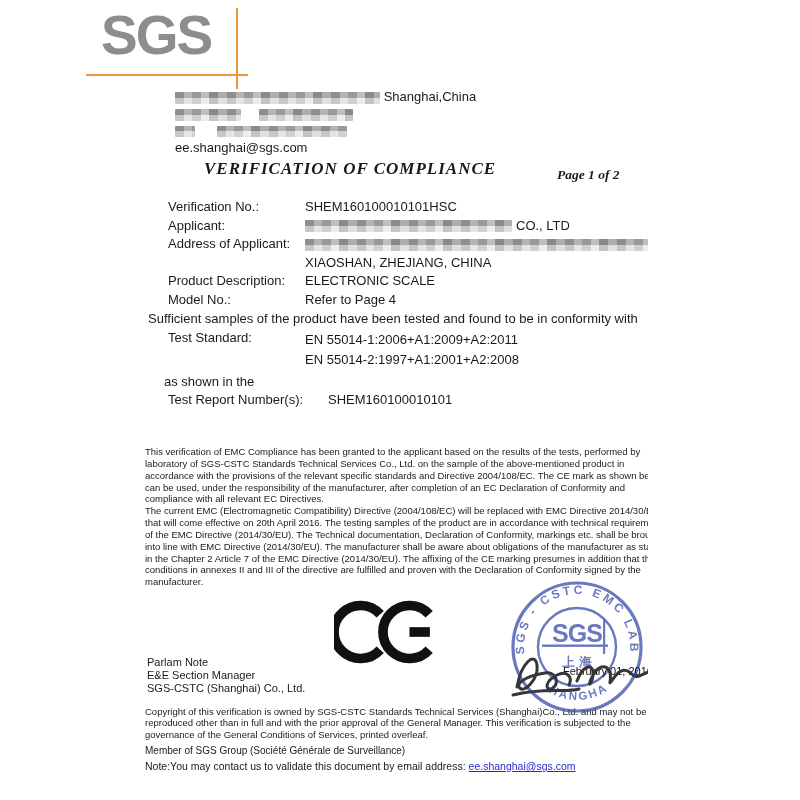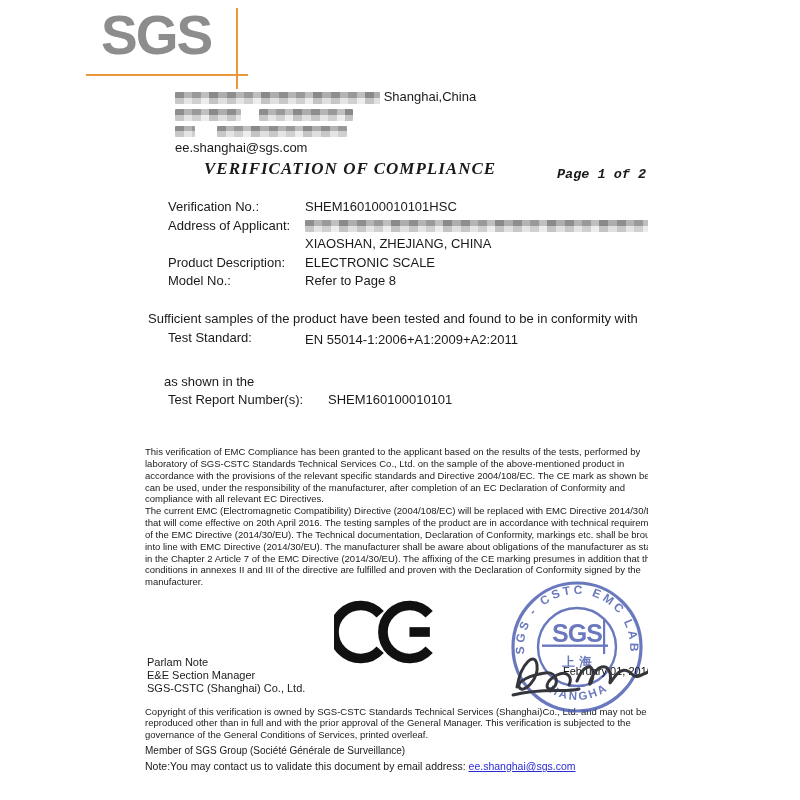--- a/index.html
+++ b/index.html
@@ -23,21 +23,21 @@
       repeating-linear-gradient(0deg, rgba(255,255,255,.45) 0 6px, rgba(110,110,110,.28) 6px 12px),
       repeating-linear-gradient(90deg, #9a9a9a 0 9px, #cfcfcf 9px 17px, #aaaaaa 17px 26px, #dedede 26px 34px, #949494 34px 43px, #c6c6c6 43px 52px);
   }
   .blur.h11 { height:11px; }
 
   .contact { left:175px; top:89px; font-size:13px; line-height:16px; }
   .contact .line { margin-bottom:1px; white-space:nowrap; }
 
   .doc-title { left:204px; top:159px; font-family:"Liberation Serif", serif;
     font-style:italic; font-weight:bold; font-size:17px; letter-spacing:1px; white-space:nowrap; }
-  .page-ind { left:557px; top:167px; font-family:Liberation Mono, monospace;
+  .page-ind { left:557px; top:167px; font-family:Liberation Serif, serif;
     font-style:italic; font-weight:bold; font-size:13.5px; white-space:nowrap; }
 
   .fields { left:168px; top:198px; font-size:13px; }
   .frow { display:flex; line-height:18.6px; }
   .frow .lbl { width:137px; flex:0 0 137px; }
   .frow .val { white-space:nowrap; }
 
   .stmt { font-size:13px; white-space:nowrap; }
   .conformity { left:148px; top:311px; }
   .ts-row { left:168px; top:330px; font-size:13px; display:flex; }
@@ -90,43 +90,48 @@
 
   <div class="abs doc-title">VERIFICATION OF COMPLIANCE</div>
   <div class="abs page-ind">Page 1 of 2</div>
 
   <div class="abs fields">
     <div class="frow">
       <span class="lbl">Verification No.:</span>
       <span class="val">SHEM160100010101HSC</span>
     </div>
     <div class="frow">
+      <span class="lbl">Applicant:</span>
+      <span class="val"><span class="blur" style="width:207px; margin-right:4px"></span><span>CO., LTD</span></span>
+    </div>
+    <div class="frow">
       <span class="lbl">Address of Applicant:</span>
       <span class="val"><span class="blur" style="width:400px"></span></span>
     </div>
     <div class="frow">
       <span class="lbl"></span>
       <span class="val">XIAOSHAN, ZHEJIANG, CHINA</span>
     </div>
     <div class="frow">
       <span class="lbl">Product Description:</span>
       <span class="val">ELECTRONIC SCALE</span>
     </div>
     <div class="frow">
       <span class="lbl">Model No.:</span>
-      <span class="val">Refer to Page 8</span>
+      <span class="val">Refer to Page 4</span>
     </div>
   </div>
 
   <div class="abs stmt conformity">Sufficient samples of the product have been tested and found to be in conformity with</div>
 
   <div class="abs ts-row">
     <span class="lbl">Test Standard:</span>
     <span class="vals">
       <div>EN 55014-1:2006+A1:2009+A2:2011</div>
+      <div>EN 55014-2:1997+A1:2001+A2:2008</div>
     </span>
   </div>
 
   <div class="abs stmt shown">as shown in the</div>
 
   <div class="abs report-row">
     <span class="lbl">Test Report Number(s):</span>
     <span>SHEM160100010101</span>
   </div>
 

